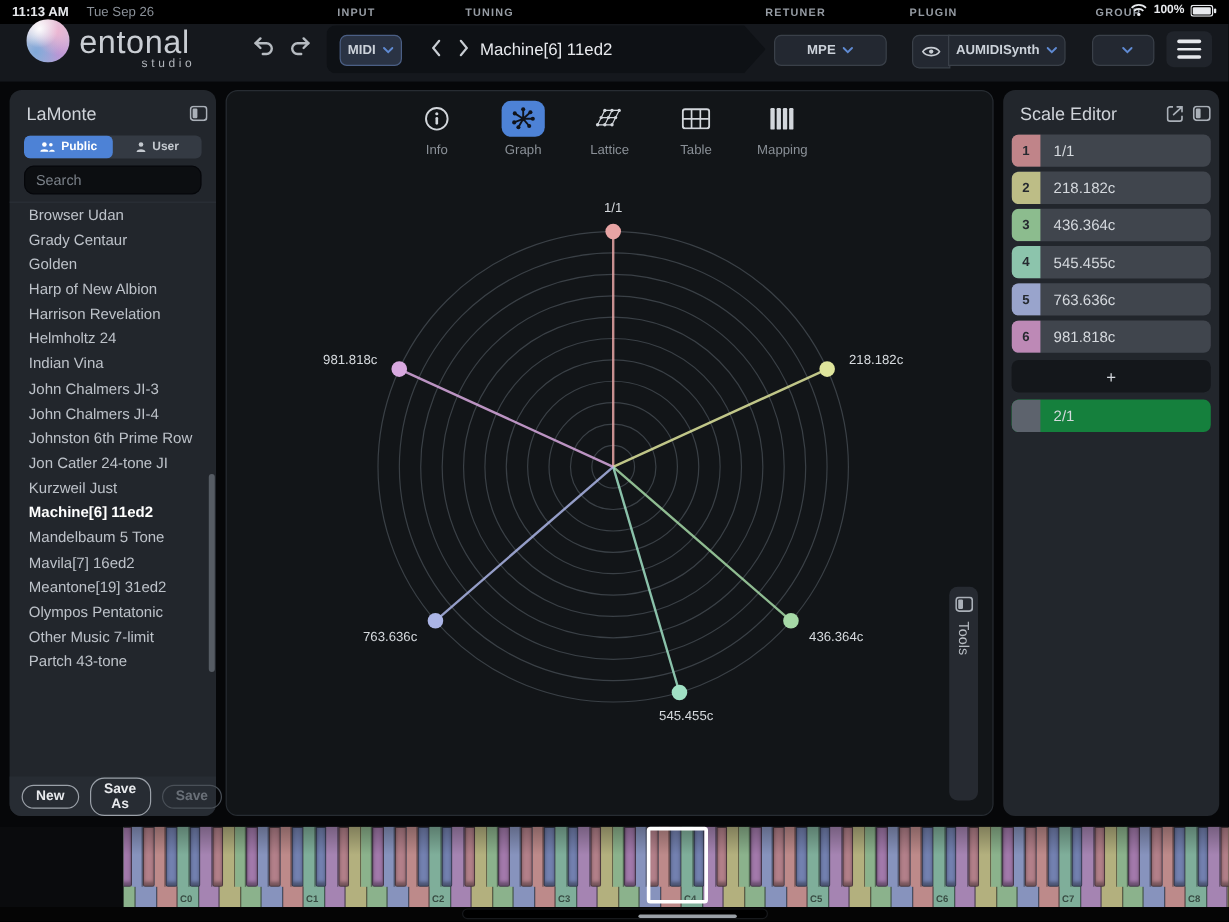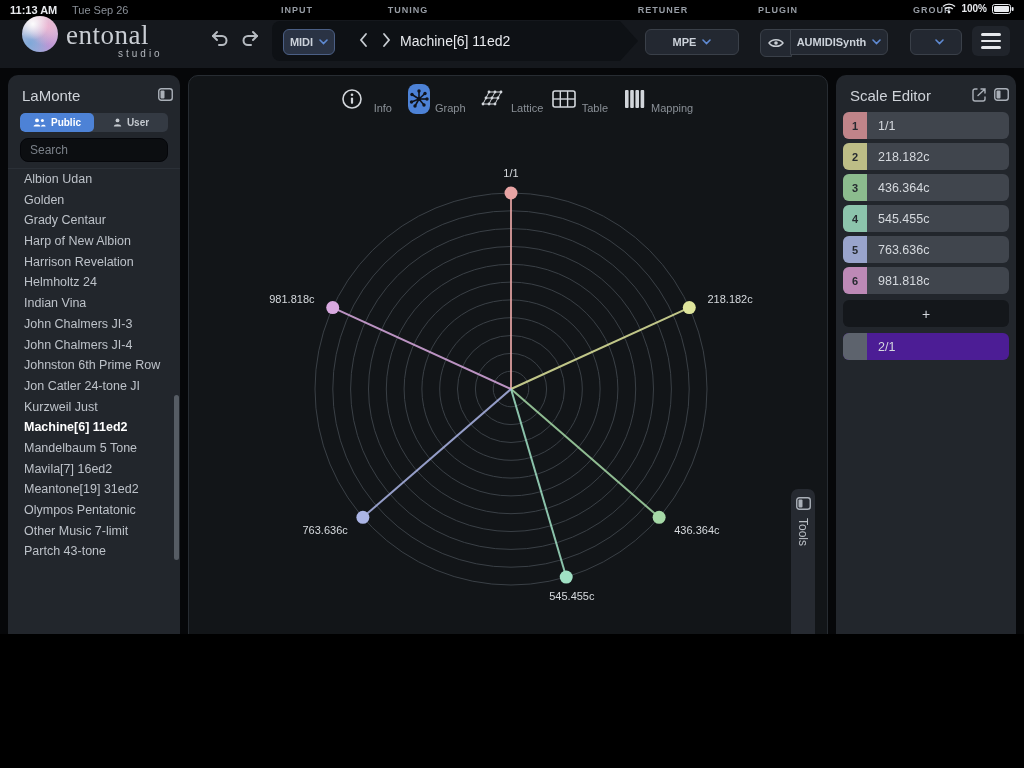--- a/index.html
+++ b/index.html
@@ -1,33 +1,33 @@
 <!DOCTYPE html>
 <html><head>
 <meta charset="utf-8">
 <style>
   html,body{margin:0;padding:0;background:#000;}
-  #app{position:relative;width:1024px;height:634px;background:#060709;font-family:"Liberation Sans",sans-serif;overflow:hidden;-webkit-font-smoothing:antialiased;}
+  #app{position:relative;width:1024px;height:768px;background:#060709;font-family:"Liberation Sans",sans-serif;overflow:hidden;-webkit-font-smoothing:antialiased;}
   
   .statusbar{position:absolute;left:0;top:0;width:1024px;height:20px;background:#000;}
   .headerbar{position:absolute;left:0;top:20px;width:1024px;height:48px;background:#15181d;}
   .time{position:absolute;left:10px;top:4px;font-size:11px;font-weight:bold;color:#e8eaee;}
   .date{position:absolute;left:72px;top:4px;font-size:11px;color:#8a9098;}
   .seclabel{position:absolute;top:5px;transform:translateX(-50%);font-size:9px;font-weight:bold;letter-spacing:1px;color:#969ca4;}
   .pos-input{left:297px}.pos-tuning{left:408px}.pos-retuner{left:663px}.pos-plugin{left:778px}.pos-group{left:932px}
   .sysicons{position:absolute;right:10px;top:3px;display:flex;align-items:center;gap:5px;color:#e8eaee;font-size:10px;font-weight:bold;}
   
   .logo-circle{position:absolute;left:22px;top:16px;width:36px;height:36px;border-radius:50%;
     background:
       radial-gradient(circle at 30% 22%, rgba(255,255,255,.95), rgba(255,255,255,0) 42%),
       radial-gradient(circle at 72% 28%, #ecb6d2, rgba(0,0,0,0) 55%),
       radial-gradient(circle at 22% 76%, #7fa8d8, rgba(0,0,0,0) 62%),
       radial-gradient(circle at 72% 78%, #c98fd4, rgba(0,0,0,0) 62%),
       linear-gradient(160deg,#f0d8e0,#9fb8dc);}
-  .logo-word{position:absolute;left:66px;top:20px;font-size:27px;letter-spacing:.5px;color:#c9cdd3;font-family:Liberation Serif, serif;}
+  .logo-word{position:absolute;left:66px;top:20px;font-size:27px;letter-spacing:.5px;color:#c9cdd3;}
   .logo-sub{position:absolute;left:118px;top:48px;font-size:10px;letter-spacing:3px;color:#b2b6bc;}
   .hbtn{position:absolute;top:28px;width:20px;height:20px;color:#b6bbc1;}
   
   .plaque{position:absolute;left:272px;top:21px;width:366px;height:40px;background:#0e1115;border-radius:8px 0 0 8px;
     clip-path:polygon(0 0, calc(100% - 18px) 0, 100% 50%, calc(100% - 18px) 100%, 0 100%);}
   .pill{position:absolute;display:flex;align-items:center;justify-content:center;gap:6px;height:24px;background:#232831;border:1px solid #3a4049;border-radius:6px;color:#ccd2da;font-size:11px;font-weight:bold;}
   .pill-midi{left:283px;top:29px;width:50px;background:#2a3344;border-color:#4b5f85;}
   .pill-mpe{left:645px;top:29px;width:92px;}
   .pill-plugin{left:790px;top:29px;width:96px;border-radius:0 6px 6px 0;}
   .eye-btn{position:absolute;left:760px;top:29px;width:30px;height:26px;background:#232831;border:1px solid #3a4049;border-radius:6px 0 0 6px;display:flex;align-items:center;justify-content:center;}
@@ -52,34 +52,34 @@
   .searchbox input::placeholder{color:#7a8088;}
   #blist{position:absolute;left:0;top:93px;width:172px;height:480px;overflow:hidden;border-top:1px solid #2b3037;}
   .bitem{height:20.7px;line-height:20.7px;padding-left:16px;font-size:12.5px;color:#bdc2c9;white-space:nowrap;}
   .bitem.sel{color:#ffffff;font-weight:bold;}
   .bscroll{position:absolute;left:166px;top:320px;width:5px;height:165px;background:#565c64;border-radius:3px;}
   .bfooter{position:absolute;left:0;bottom:0;width:172px;height:33px;background:#272c33;border-radius:0 0 10px 10px;display:flex;align-items:center;gap:9px;padding-left:10px;box-sizing:border-box;}
   .fbtn{background:transparent;border:1px solid #9aa0a8;border-radius:12px;color:#e8eaed;font-size:11.5px;font-weight:bold;padding:3px 11px;font-family:"Liberation Sans",sans-serif;}
   .fbtn.disabled{border-color:#4a5058;color:#6a7078;}
   
   .tabs{position:absolute;left:0;top:8px;width:638px;display:flex;justify-content:center;gap:16px;}
-  .tab{width:56px;display:flex;flex-direction:row;align-items:flex-end;gap:5px;}
+  .tab{width:56px;display:flex;flex-direction:column;align-items:center;gap:5px;}
   .tab-ic{width:36px;height:30px;border-radius:8px;display:flex;align-items:center;justify-content:center;color:#d2d6db;}
   .tab.active .tab-ic{background:#4d82d6;color:#10131a;}
   .tab-label{font-size:11px;color:#8a9097;}
   
   .toolstab{position:absolute;left:602px;top:413px;width:24px;height:178px;background:#262a31;border-radius:7px;display:flex;flex-direction:column;align-items:center;padding-top:8px;box-sizing:border-box;}
   .tools-label{margin-top:8px;writing-mode:vertical-rl;font-size:12px;color:#b8bdc3;}
   
   #srows{position:absolute;left:7px;top:37px;width:166px;display:flex;flex-direction:column;gap:4px;}
   .srow{height:27px;background:#40454d;border-radius:6px;display:flex;align-items:stretch;overflow:hidden;}
   .sbadge{width:24px;display:flex;align-items:center;justify-content:center;font-size:11px;color:#262a30;font-weight:bold;}
   .sval{display:flex;align-items:center;padding-left:11px;font-size:12.5px;color:#d5d9de;}
   .addbtn{position:absolute;left:7px;top:225px;width:166px;height:27px;background:#14171b;border-radius:6px;display:flex;align-items:center;justify-content:center;color:#d5d9de;font-size:14px;}
-  .octrow{position:absolute;left:7px;top:258px;width:166px;height:27px;background:#4c1d95;border-radius:6px;display:flex;align-items:stretch;overflow:hidden;}
+  .octrow{position:absolute;left:7px;top:258px;width:166px;height:27px;background:#15803d;border-radius:6px;display:flex;align-items:stretch;overflow:hidden;}
   
   #kbzone{position:absolute;left:0;top:689px;width:1024px;height:67px;background:#0a0b0d;}
   #kb{position:absolute;left:103px;top:0;width:921px;height:67px;overflow:hidden;}
   .octave{position:absolute;top:0;width:105px;height:67px;}
   .fkey{position:absolute;top:0;width:17.5px;height:67px;box-sizing:border-box;border-right:1px solid rgba(10,12,14,.5);}
   .strip{position:absolute;top:0;height:50px;box-sizing:border-box;border-right:1px solid rgba(10,12,14,.45);}
   .strip.back{border:1px solid rgba(8,10,12,.6);border-radius:0 0 2px 2px;box-shadow:inset 0 -3px 3px rgba(0,0,0,.35);}
   .kshade{position:absolute;left:0;top:0;width:921px;height:67px;pointer-events:none;background:linear-gradient(180deg,rgba(0,0,0,.28),rgba(0,0,0,0) 35%);}
   .oclabel{position:absolute;bottom:2px;font-size:8px;color:rgba(28,36,32,.72);font-weight:bold;}
   .kbframe{position:absolute;left:539px;top:689px;width:51px;height:64px;border:3px solid #fff;border-radius:3px;box-sizing:border-box;pointer-events:none;}
@@ -208,23 +208,23 @@
             <circle cx="4.5" cy="2.4" r="1.9" fill="#c4c9cf"></circle>
             <path d="M0.8 8.6 C0.8 5.6 8.2 5.6 8.2 8.6 Z" fill="#c4c9cf"></path>
           </svg>
         <span>User</span>
       </div>
     </div>
     <div class="searchbox">
       <input type="text" placeholder="Search" style="">
     </div>
     <div id="blist">
-        <div class="bitem">Albion Udan</div>
+        <div class="bitem">Browser Udan</div>
+        <div class="bitem">Grady Centaur</div>
         <div class="bitem">Golden</div>
-        <div class="bitem">Grady Centaur</div>
         <div class="bitem">Harp of New Albion</div>
         <div class="bitem">Harrison Revelation</div>
         <div class="bitem">Helmholtz 24</div>
         <div class="bitem">Indian Vina</div>
         <div class="bitem">John Chalmers JI-3</div>
         <div class="bitem">John Chalmers JI-4</div>
         <div class="bitem">Johnston 6th Prime Row</div>
         <div class="bitem">Jon Catler 24-tone JI</div>
         <div class="bitem">Kurzweil Just</div>
         <div class="bitem sel">Machine[6] 11ed2</div>

